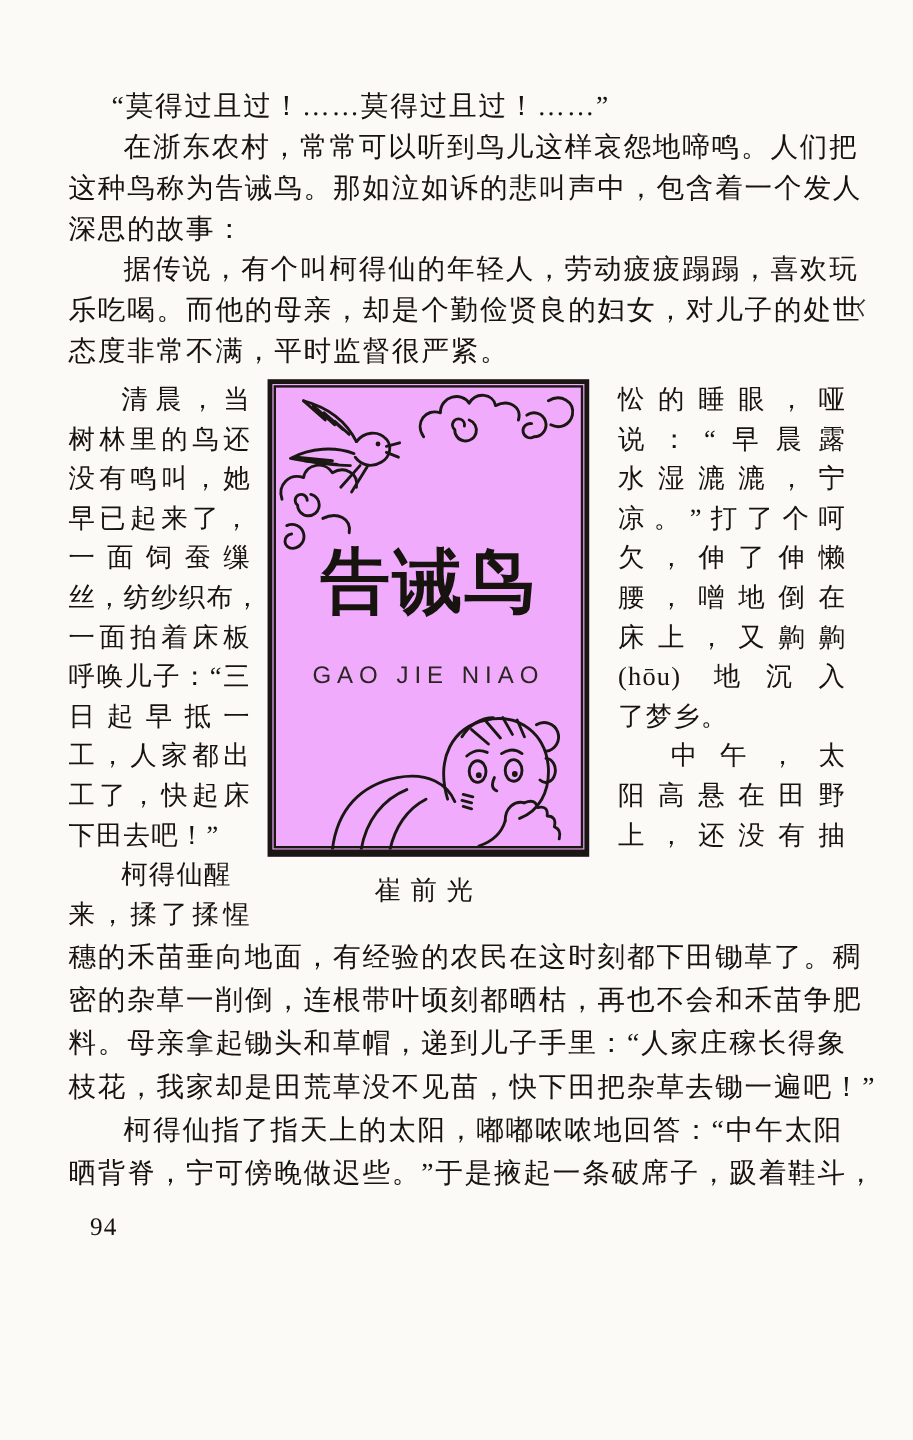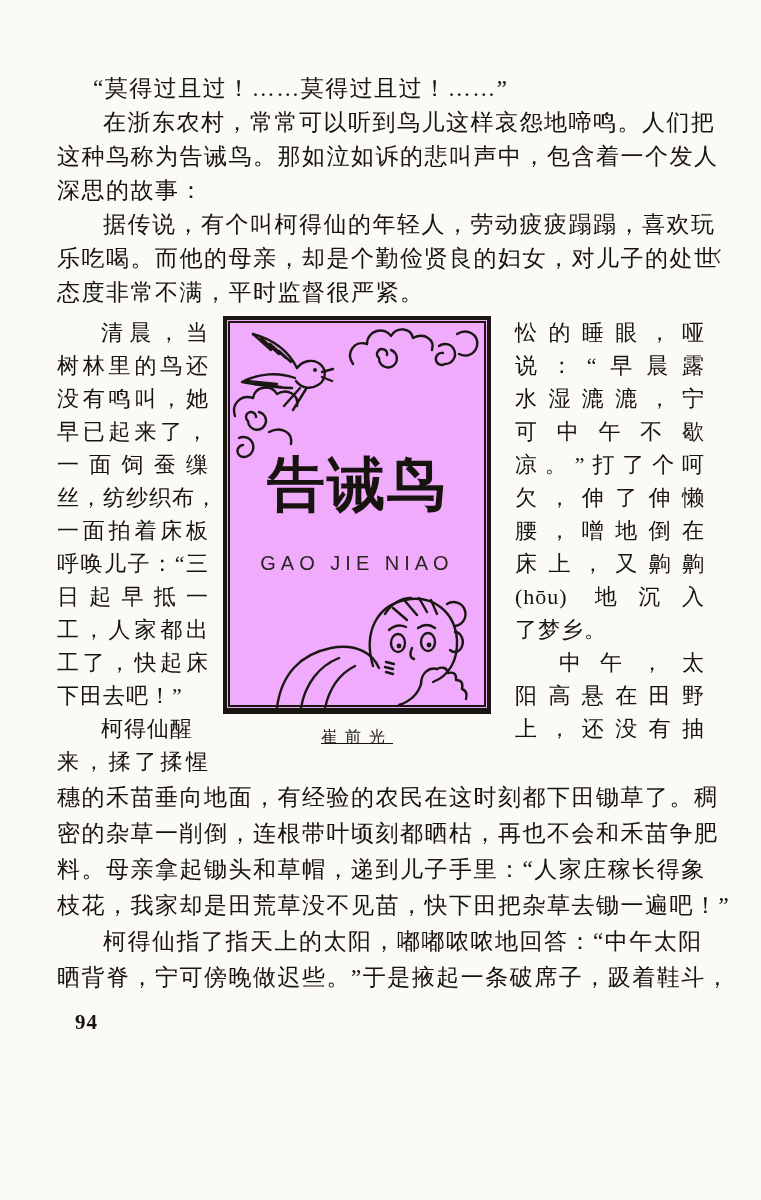--- a/index.html
+++ b/index.html
@@ -33,23 +33,23 @@
   .fig-art-man { position:absolute; right:0; bottom:0; width:216px; height:140px; }
   .fig-title {
     position:absolute; left:0; right:0; top:136px; text-align:center;
     font-size:58px; font-weight:bold; letter-spacing:2px; line-height:1;
   }
   .fig-pinyin {
     position:absolute; left:0; right:0; top:232px; text-align:center;
     font-size:20px; letter-spacing:5px; color:#2a2520;
     font-family:Liberation Sans, sans-serif;
   }
-  .caption { text-align:center; margin-top:13px; font-size:16px; letter-spacing:8px;text-decoration:underline; }
+  .caption { text-align:center; margin-top:13px; font-size:22px; letter-spacing:8px; }
 
-  .pageno { margin-top:14px; padding-left:18px; font-size:21px; letter-spacing:1px;font-weight:bold; }
+  .pageno { margin-top:14px; padding-left:18px; font-size:21px; letter-spacing:1px; }
   .stray { position:absolute; left:710px; top:246px; font-size:16px; color:#33302c; transform:rotate(6deg); }
 
   svg { stroke:#1a1713; fill:none; stroke-width:2.4; stroke-linecap:round; stroke-linejoin:round; }
   svg .fill { fill:#1a1713; stroke:none; }
 </style>
 </head>
 <body>
 
 <div class="content">
 
@@ -141,21 +141,20 @@
           <path d="M150 116 C147 126 140 133 128 137"></path>
         </svg>
       </div>
       <div class="caption">崔前光</div>
     </div>
 
     <div class="col right">
       <div class="line">忪的睡眼，哑</div>
       <div class="line">说：“早晨露</div>
       <div class="line">水湿漉漉，宁</div>
-      <div class="line">可中午不歇</div>
       <div class="line">凉。”打了个呵</div>
       <div class="line">欠，伸了伸懒</div>
       <div class="line">腰，噌地倒在</div>
       <div class="line">床上，又齁齁</div>
       <div class="line">(hōu) 地沉入</div>
       <div class="line end">了梦乡。</div>
       <div class="line indent2">中午，太</div>
       <div class="line">阳高悬在田野</div>
       <div class="line">上，还没有抽</div>
     </div>

